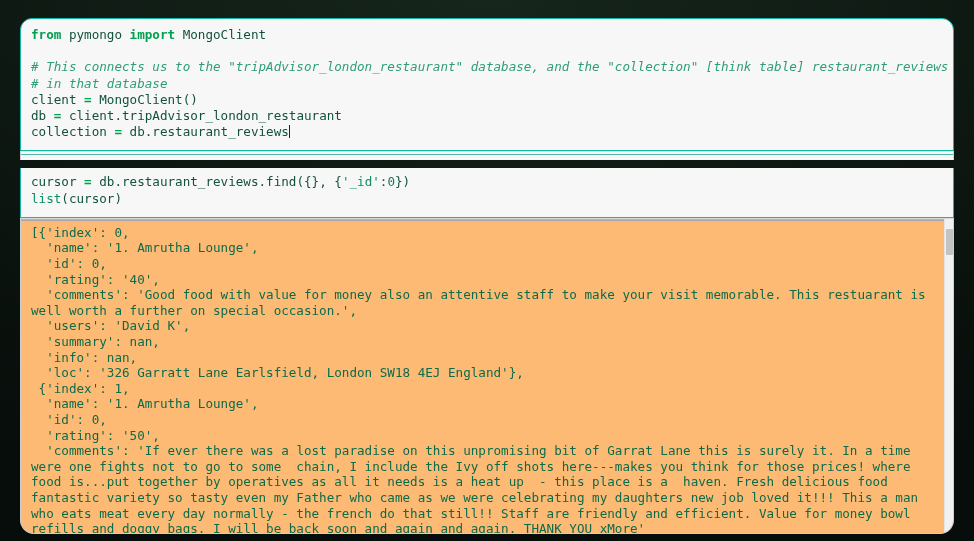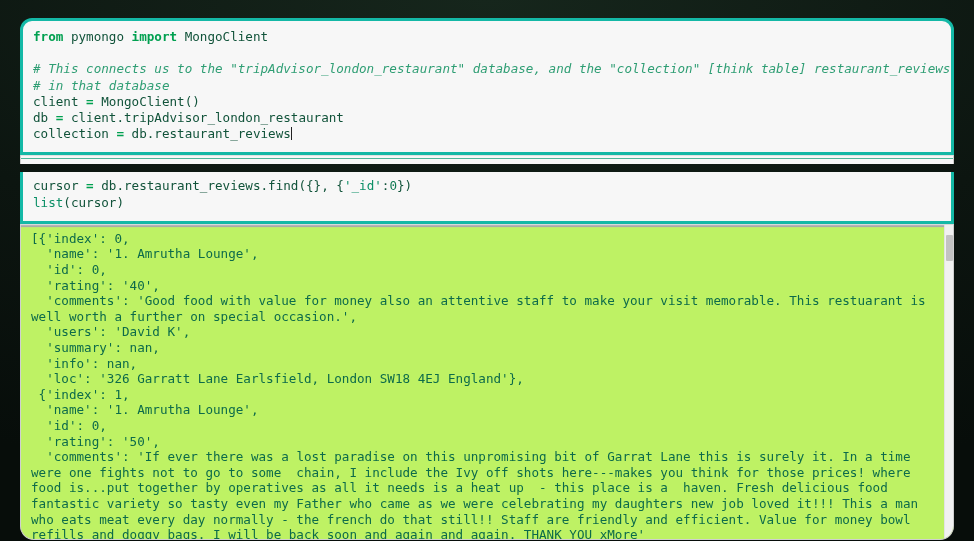--- a/index.html
+++ b/index.html
@@ -35,21 +35,21 @@
     position: absolute;
     left: 20px;
     top: 18px;
     width: 934px;
     z-index: 2;
   }
 
   
   .cell-input {
     background: #f7f7f7;
-    border: 3px solid #14b8a6;
+    border: 1px solid #14b8a6;
     border-radius: 12px 12px 0 0;
     padding: 8px 10px 10px 10px;
     box-sizing: border-box;
     overflow: hidden;
   }
   .cell-input.second {
     border-radius: 0;
     border-top: none;
     padding: 6px 10px 10px 10px;
     margin-top: 8px;
@@ -96,21 +96,21 @@
     display: inline-block;
     width: 1px;
     height: 13px;
     background: #222;
     vertical-align: -2px;
   }
 
   
   .cell-output-wrap {
     position: relative;
-    background: #bef264;
+    background: #fdba74;
     border: 1px solid #cfcfcf;
     border-top: 1px solid #d9d9d9;
     border-radius: 0 0 14px 14px;
     box-sizing: border-box;
     height: 316px;
     overflow: hidden;
   }
   .cell-output {
     padding: 6px 10px 0 10px;
     box-sizing: border-box;

